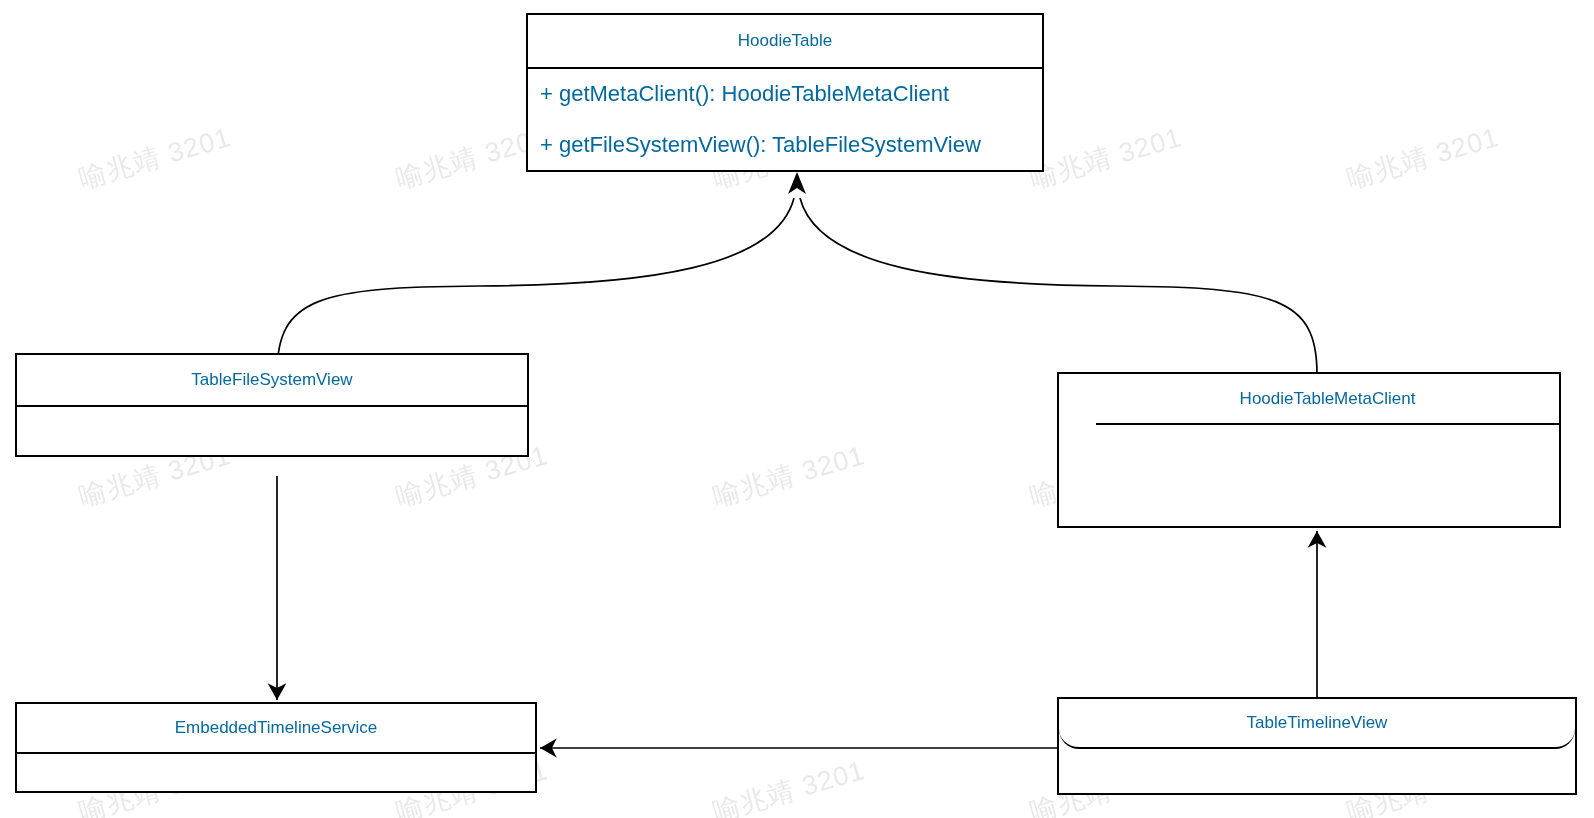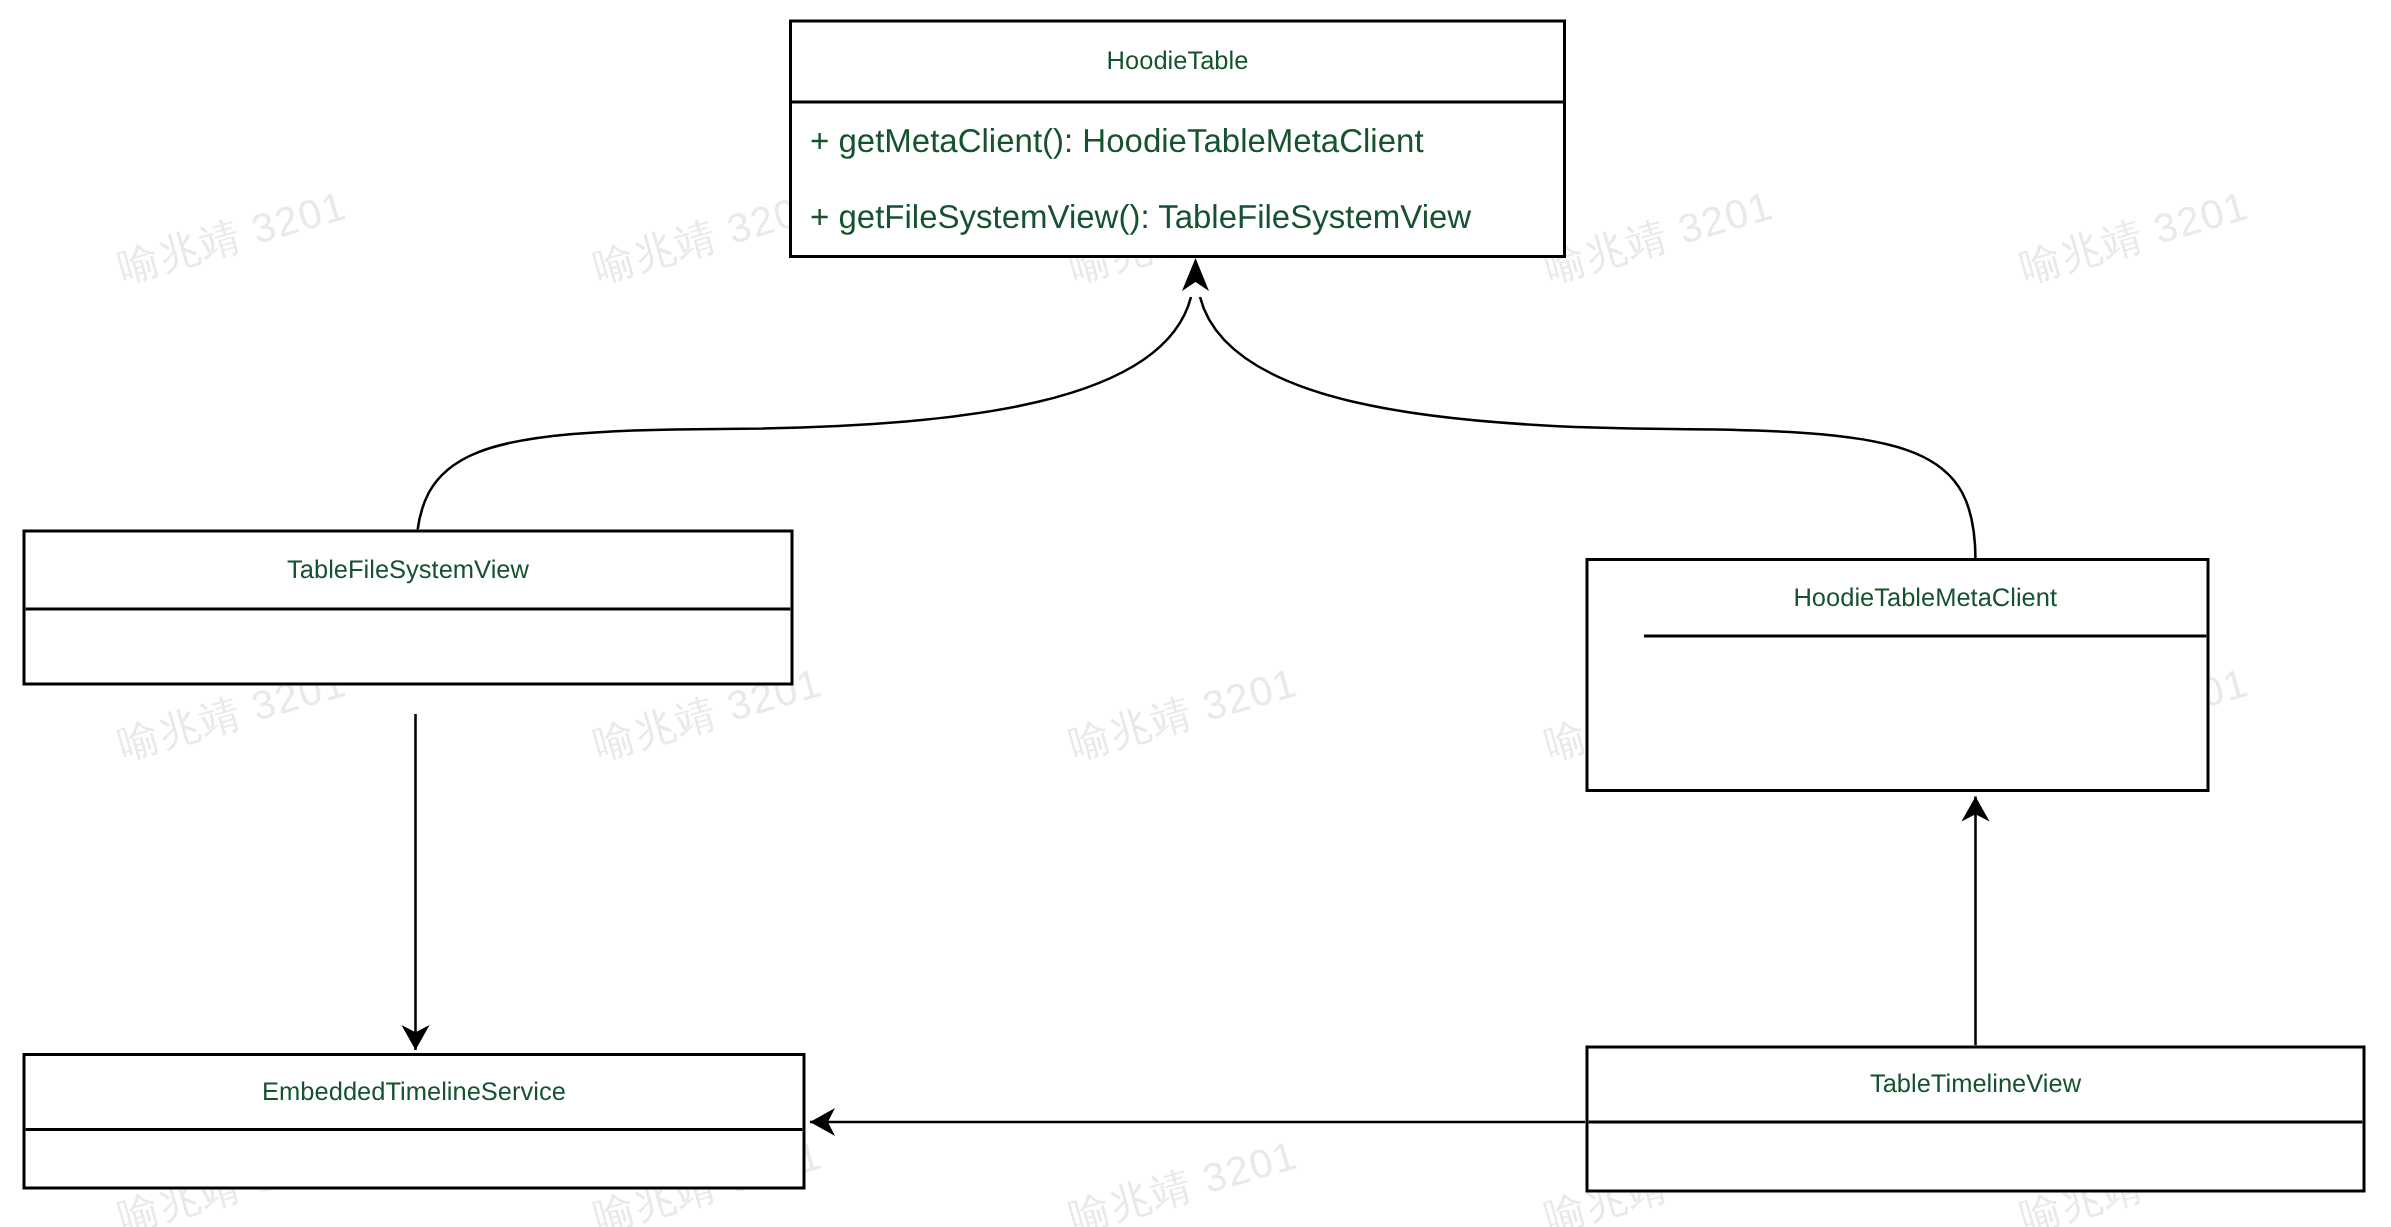--- a/index.html
+++ b/index.html
@@ -48,21 +48,21 @@
   }
   
   .uml-class {
     position: absolute;
     z-index: 2;
     box-sizing: border-box;
     border: 2px solid #000000;
     background: #ffffff;
     display: flex;
     flex-direction: column;
-    color: #14532d;
+    color: #0369a1;
   }
   .uml-class .class-title {
     box-sizing: border-box;
     border-bottom: 2px solid #000000;
     display: flex;
     align-items: center;
     justify-content: center;
     font-size: 17px;
     flex: 0 0 auto;
   }
@@ -77,26 +77,26 @@
     align-items: center;
     padding-left: 12px;
     font-size: 22px;
     white-space: nowrap;
   }
   
   #box-hoodie-table            { left: 526px;  top: 13px;  width: 518px; height: 159px; }
   #box-hoodie-table .class-title { height: 54px; }
   #box-table-file-system-view  { left: 15px;   top: 353px; width: 514px; height: 104px; }
   #box-table-file-system-view .class-title { height: 52px; }
-  #box-hoodie-table-meta-client{ left: 1057px; top: 372px; width: 416px; height: 156px; padding-left: 37px; }
+  #box-hoodie-table-meta-client{ left: 1057px; top: 372px; width: 504px; height: 156px; padding-left: 37px; }
   #box-hoodie-table-meta-client .class-title { height: 51px; }
   #box-embedded-timeline-service { left: 15px; top: 702px; width: 522px; height: 91px; }
   #box-embedded-timeline-service .class-title { height: 50px; }
   #box-table-timeline-view     { left: 1057px; top: 697px; width: 520px; height: 98px; }
-  #box-table-timeline-view .class-title { height: 50px; }
+  #box-table-timeline-view .class-title { height: 50px; border-radius: 20px; }
 </style>
 </head>
 <body>
 
 <div class="stage">
 
   <div class="watermark-layer">
       <span class="watermark-tile" style="left: 155px; top: 158px; color: rgb(233, 233, 233);">喻兆靖 3201</span>
       <span class="watermark-tile" style="left: 472px; top: 158px; color: rgb(233, 233, 233);">喻兆靖 3201</span>
       <span class="watermark-tile" style="left: 789px; top: 158px; color: rgb(233, 233, 233);">喻兆靖 3201</span>

